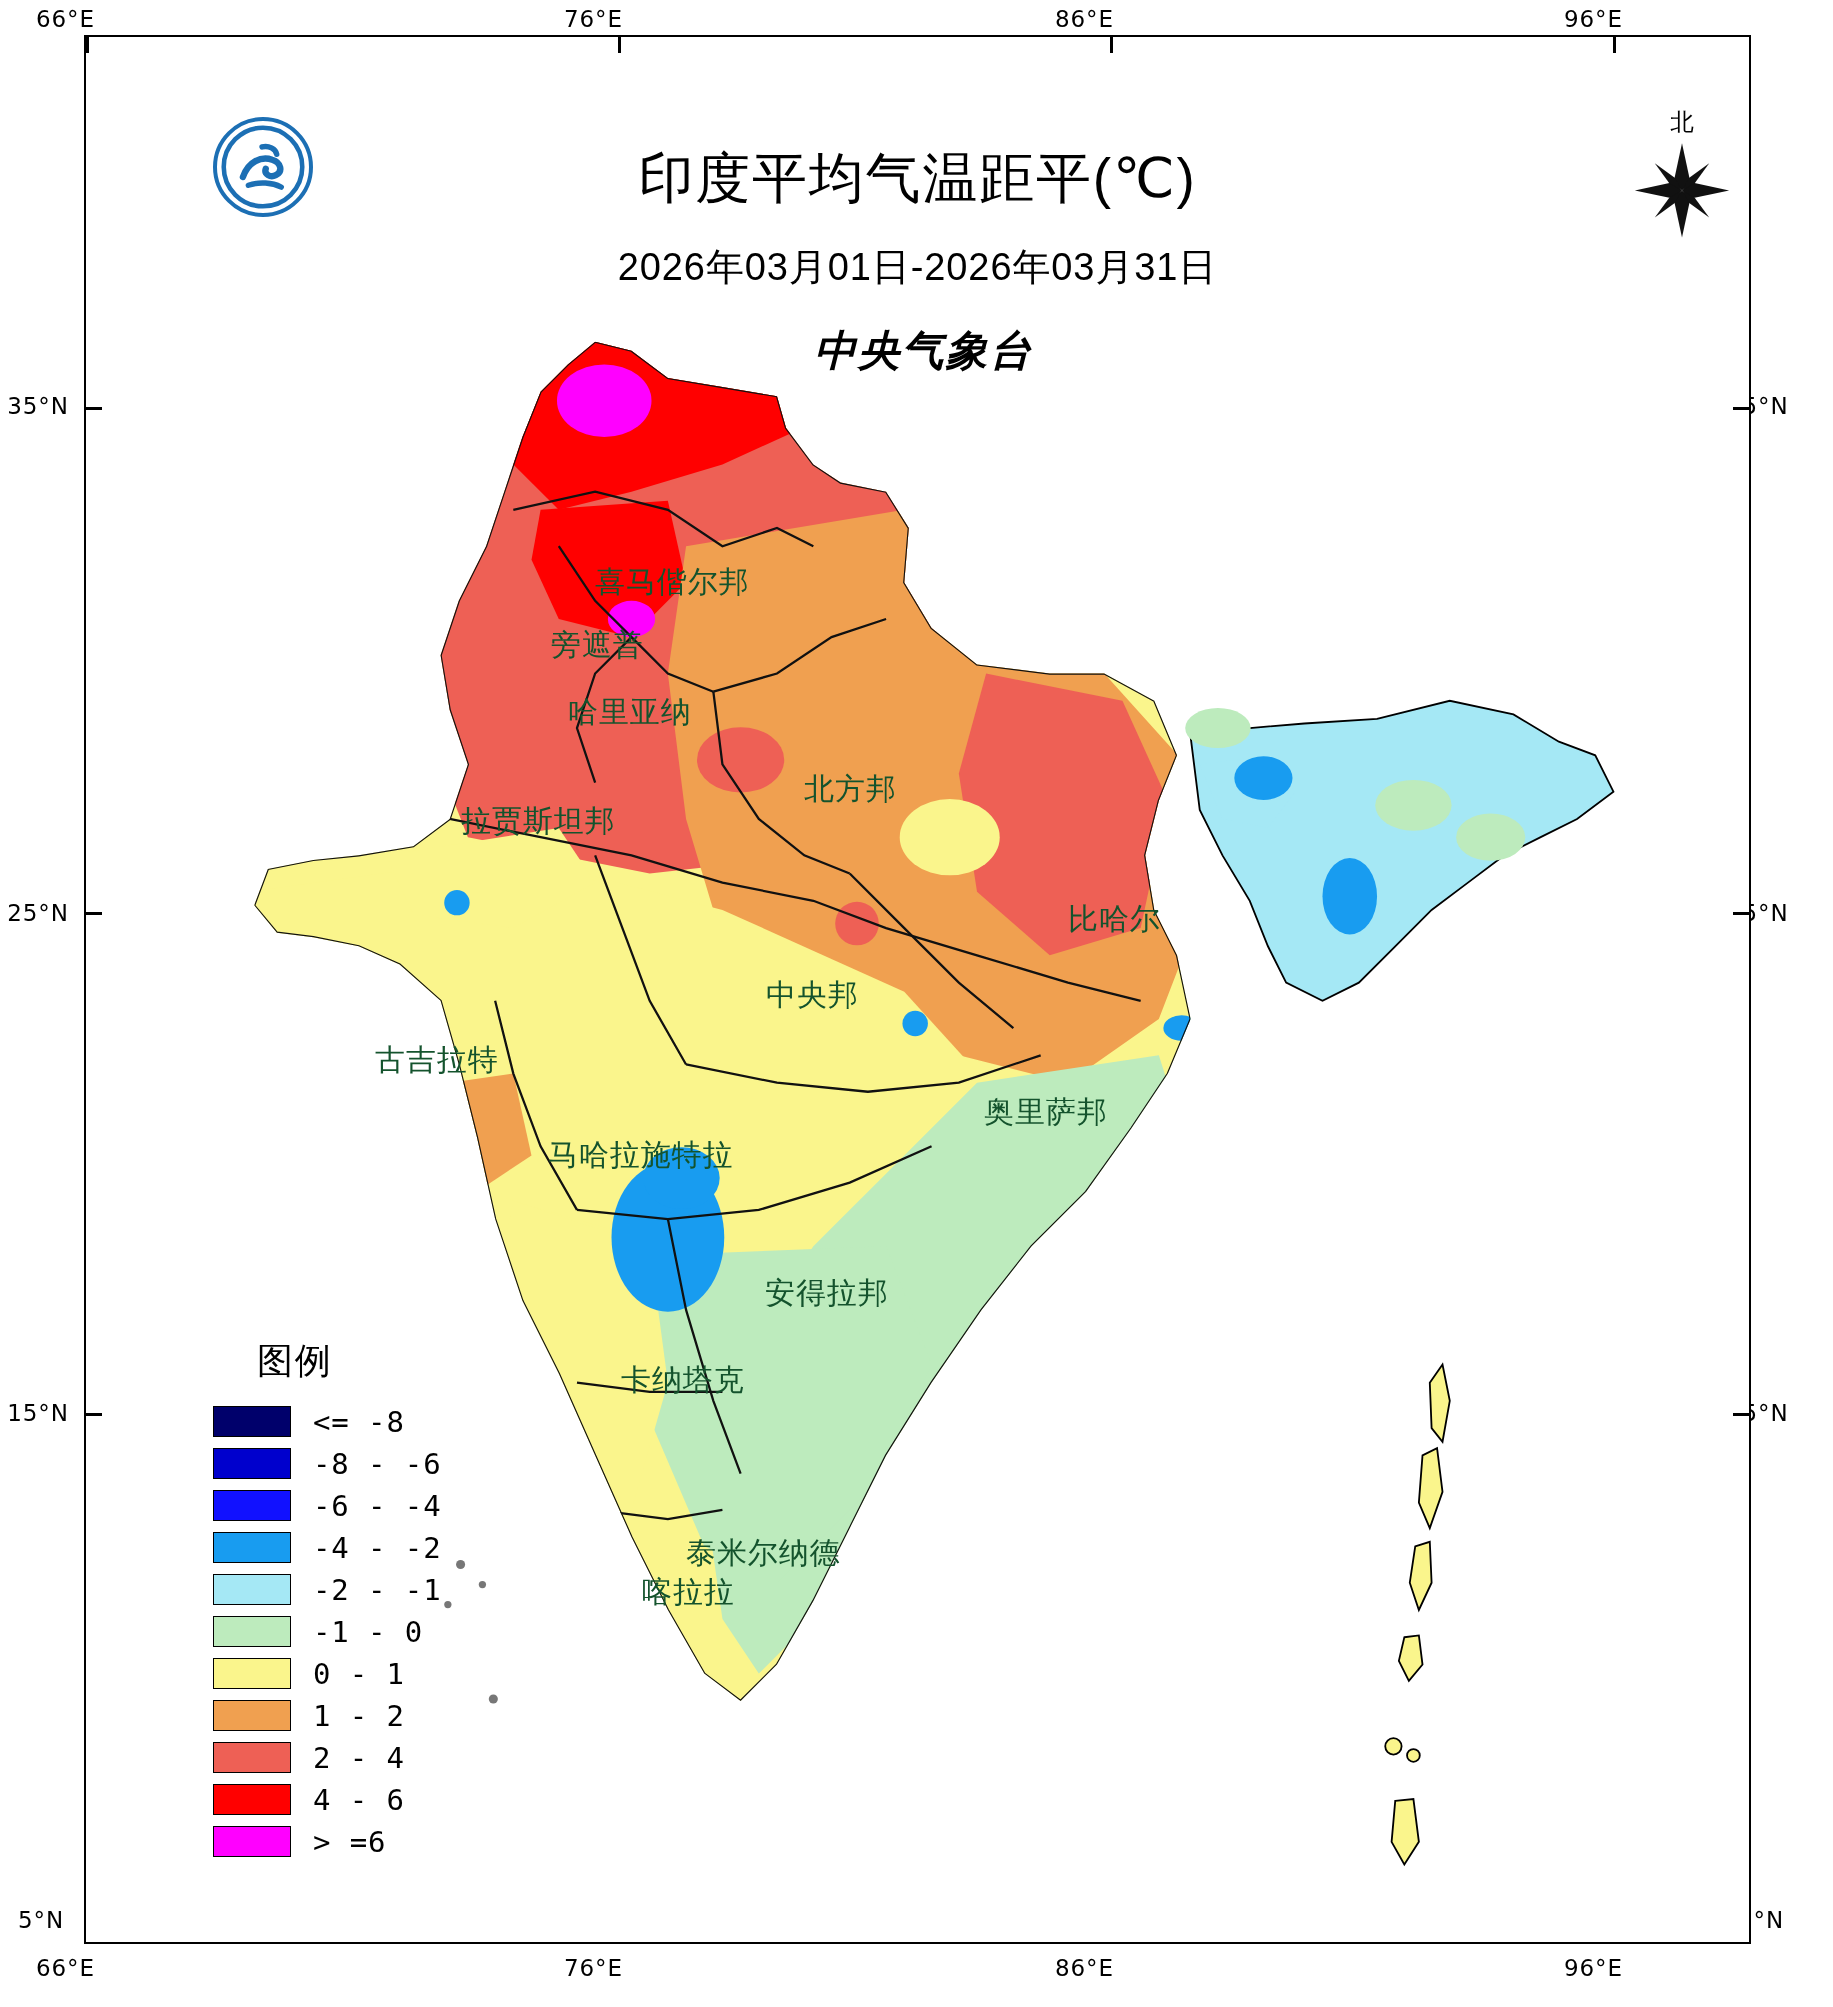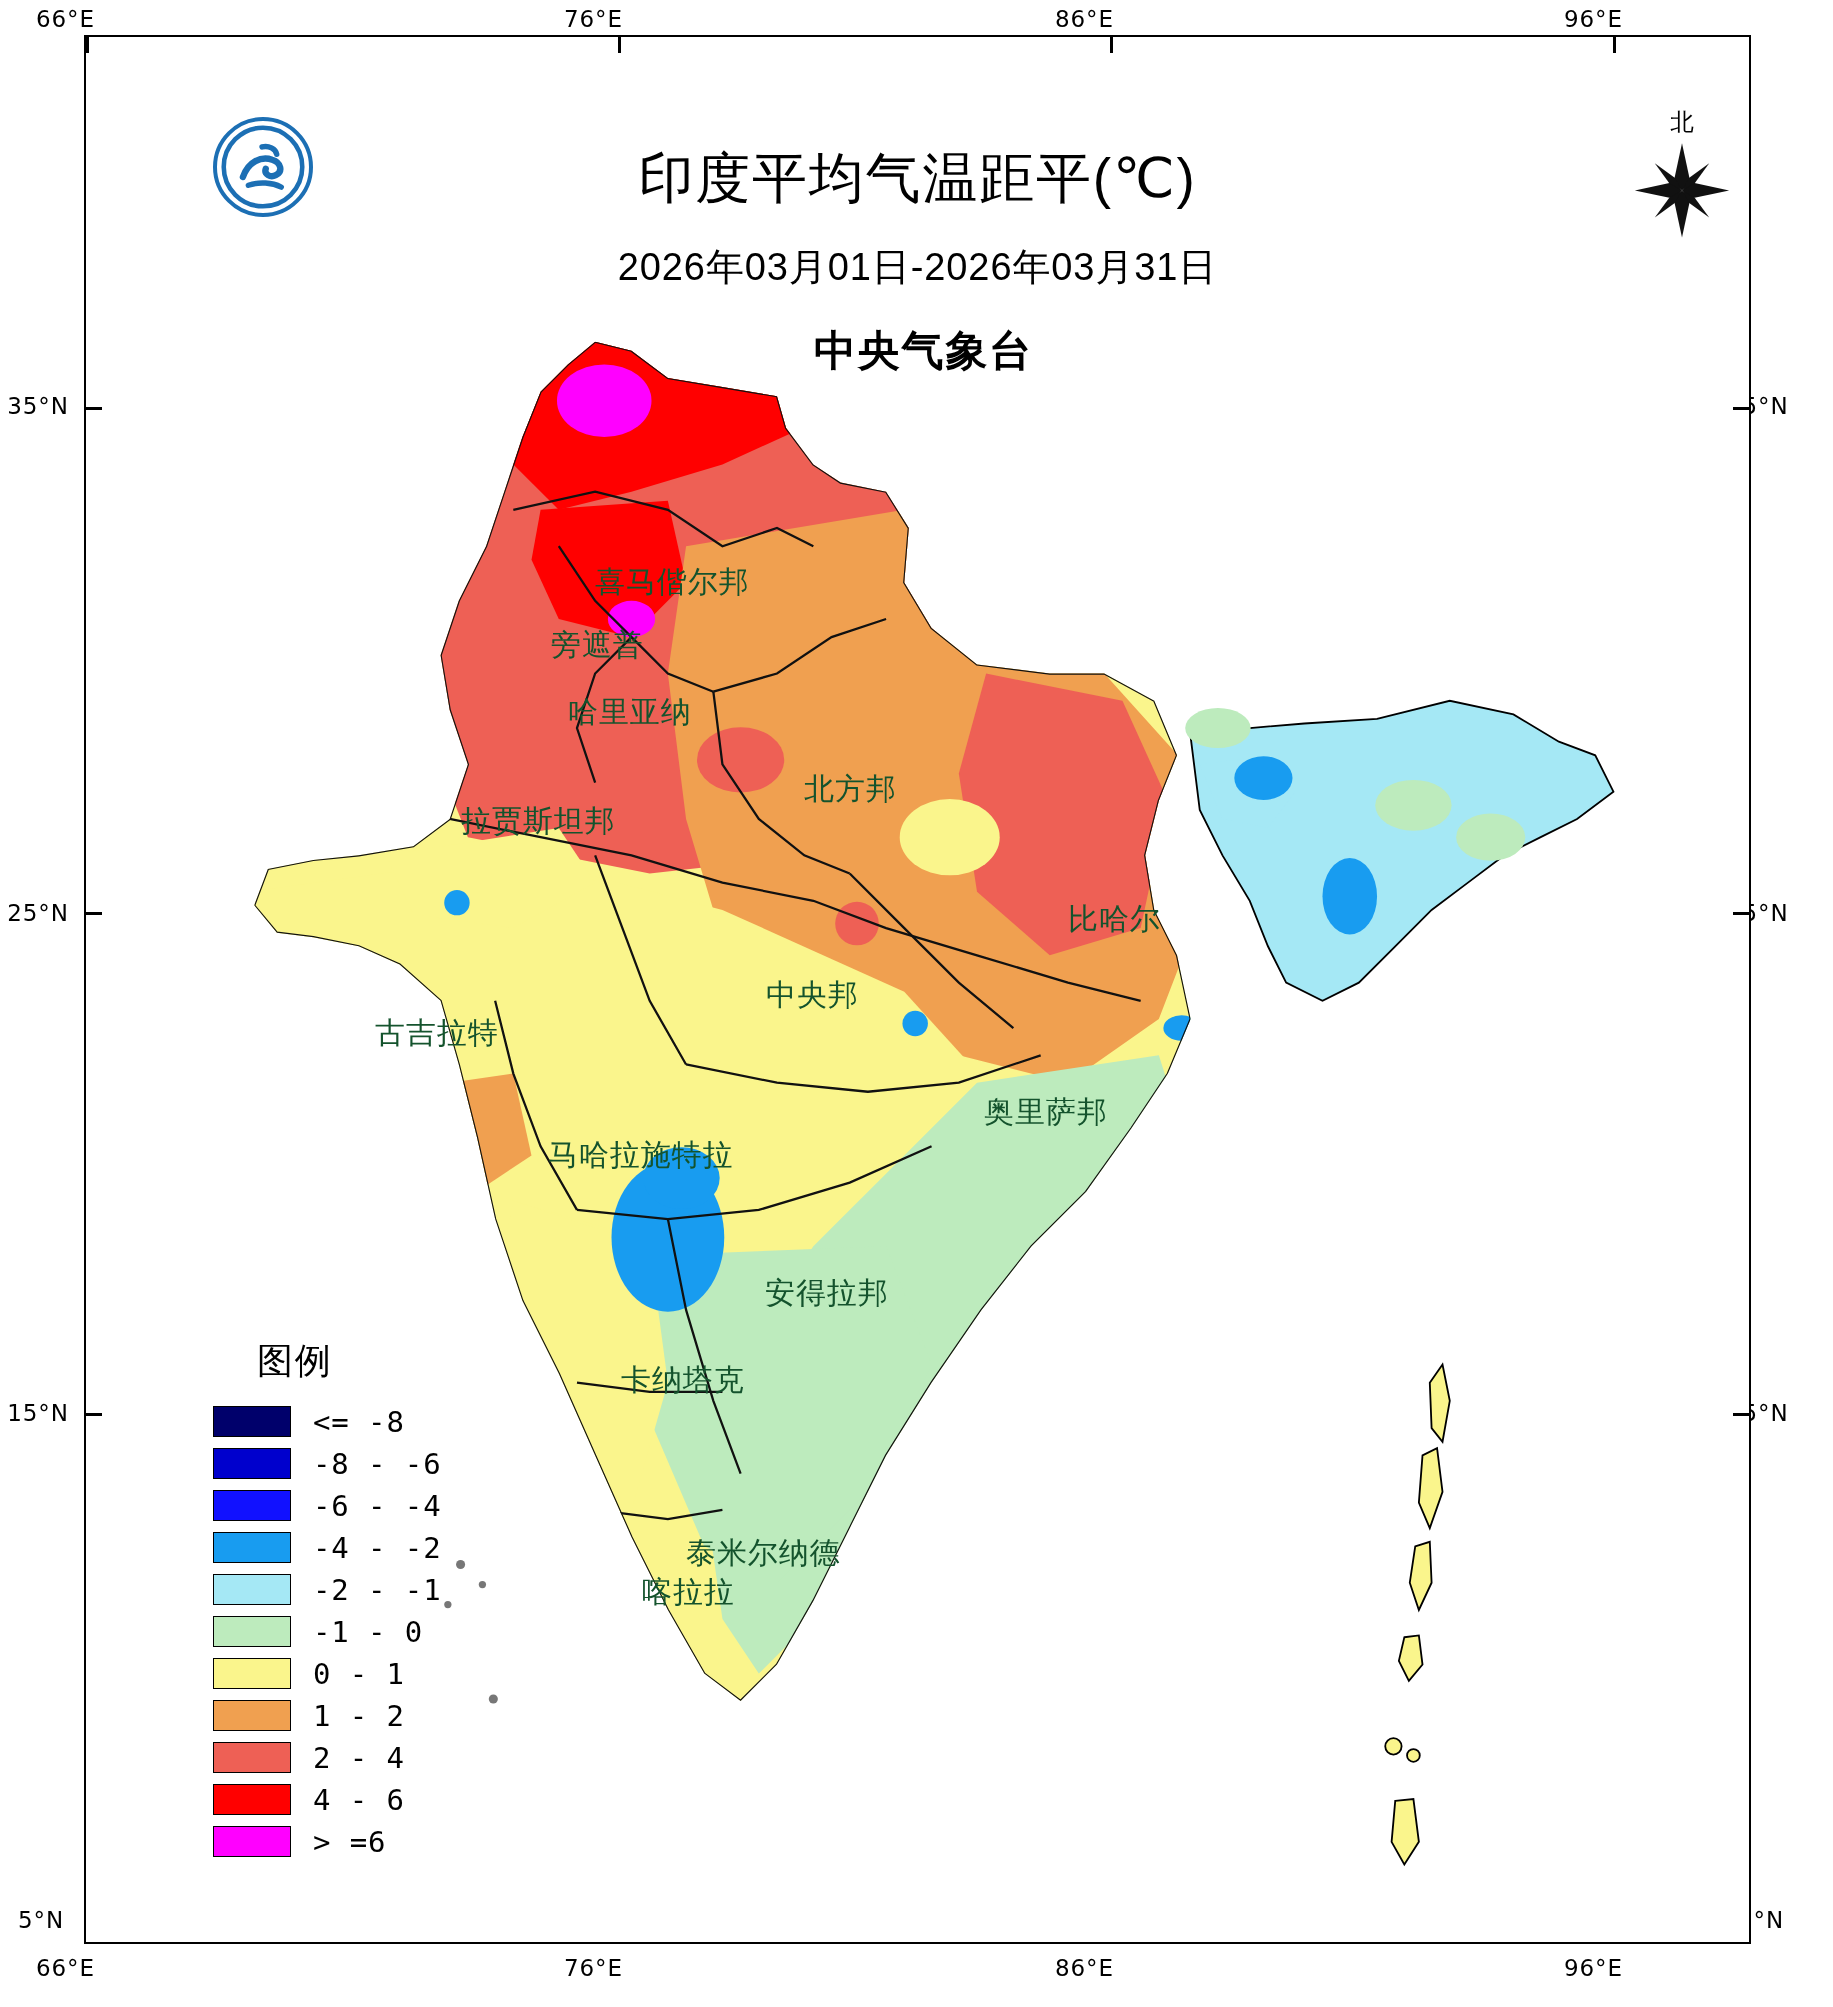--- a/index.html
+++ b/index.html
@@ -23,21 +23,21 @@
   #title-main{
     position:absolute;left:0;right:0;top:105px;text-align:center;
     font-size:55px;letter-spacing:1.8px;
   }
   #title-sub{
     position:absolute;left:0;right:0;top:205px;text-align:center;
     font-size:38px;letter-spacing:0.9px;
   }
   #title-org{
     position:absolute;left:12px;right:0;top:286px;text-align:center;
-    font-size:42px;font-weight:bold;letter-spacing:1.8px;
+    font-size:42px;font-weight:bold;letter-spacing:1.8px;font-style:italic;
   }
   
   #logo{
     position:absolute;left:127px;top:80px;width:100px;height:100px;border-radius:50%;
     border:4.5px solid #1C6FB4;box-sizing:border-box;background:#fff;
     display:flex;align-items:center;justify-content:center;
   }
   
   #compass{position:absolute;left:1546px;top:73px;width:100px;height:136px;text-align:center;}
   #compass .n{font-size:23.6px;line-height:25.5px;}
@@ -254,21 +254,21 @@
     </g>
   </svg>
 
   <div>
     <div class="map-label" style="left:509px;top:525px;">喜马偕尔邦</div>
     <div class="map-label" style="left:465px;top:588px;">旁遮普</div>
     <div class="map-label" style="left:482px;top:655px;">哈里亚纳</div>
     <div class="map-label" style="left:718px;top:732px;">北方邦</div>
     <div class="map-label" style="left:375px;top:764px;">拉贾斯坦邦</div>
     <div class="map-label" style="left:982px;top:862px;text-align:right;">比哈尔</div>
-    <div class="map-label" style="left:289px;top:976px;">古吉拉特</div>
+    <div class="map-label" style="left:289px;top:1003px;">古吉拉特</div>
     <div class="map-label" style="left:680px;top:938px;">中央邦</div>
     <div class="map-label" style="left:898px;top:1055px;">奥里萨邦</div>
     <div class="map-label" style="left:462px;top:1098px;">马哈拉施特拉</div>
     <div class="map-label" style="left:673px;top:1236px;margin-left:6px;">安得拉邦</div>
     <div class="map-label" style="left:535px;top:1323px;">卡纳塔克</div>
     <div class="map-label" style="left:600px;top:1496px;">泰米尔纳德</div>
     <div class="map-label" style="left:556px;top:1535px;">喀拉拉</div>
   </div>
 
   <div id="legend">

